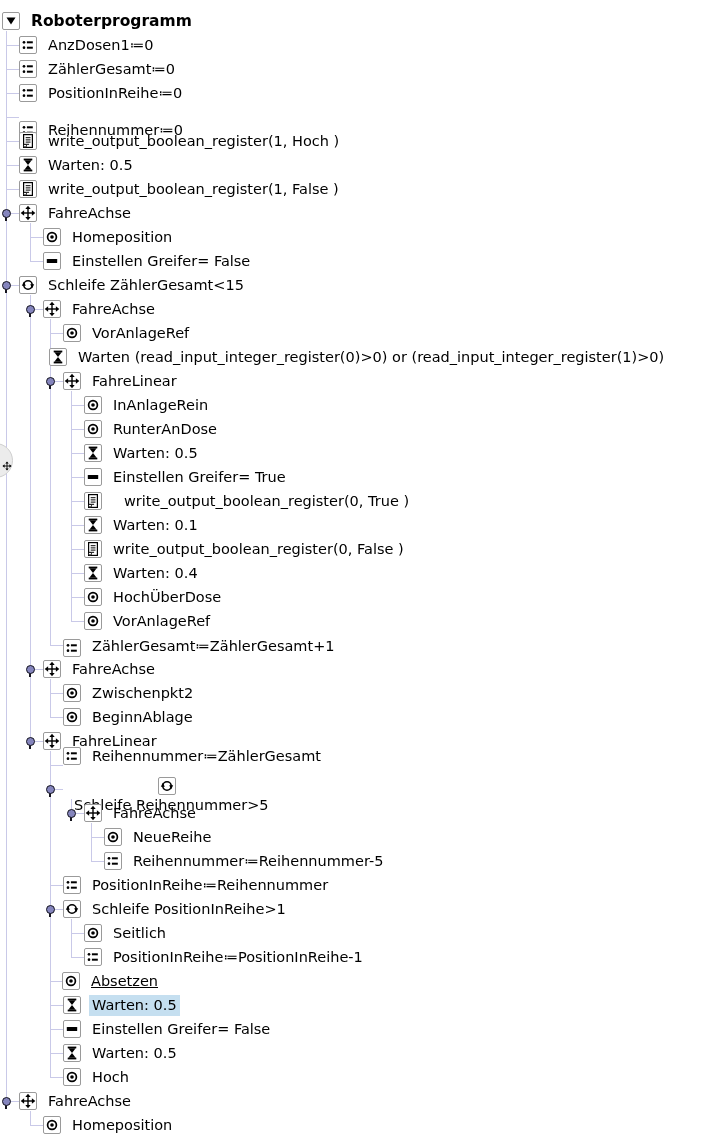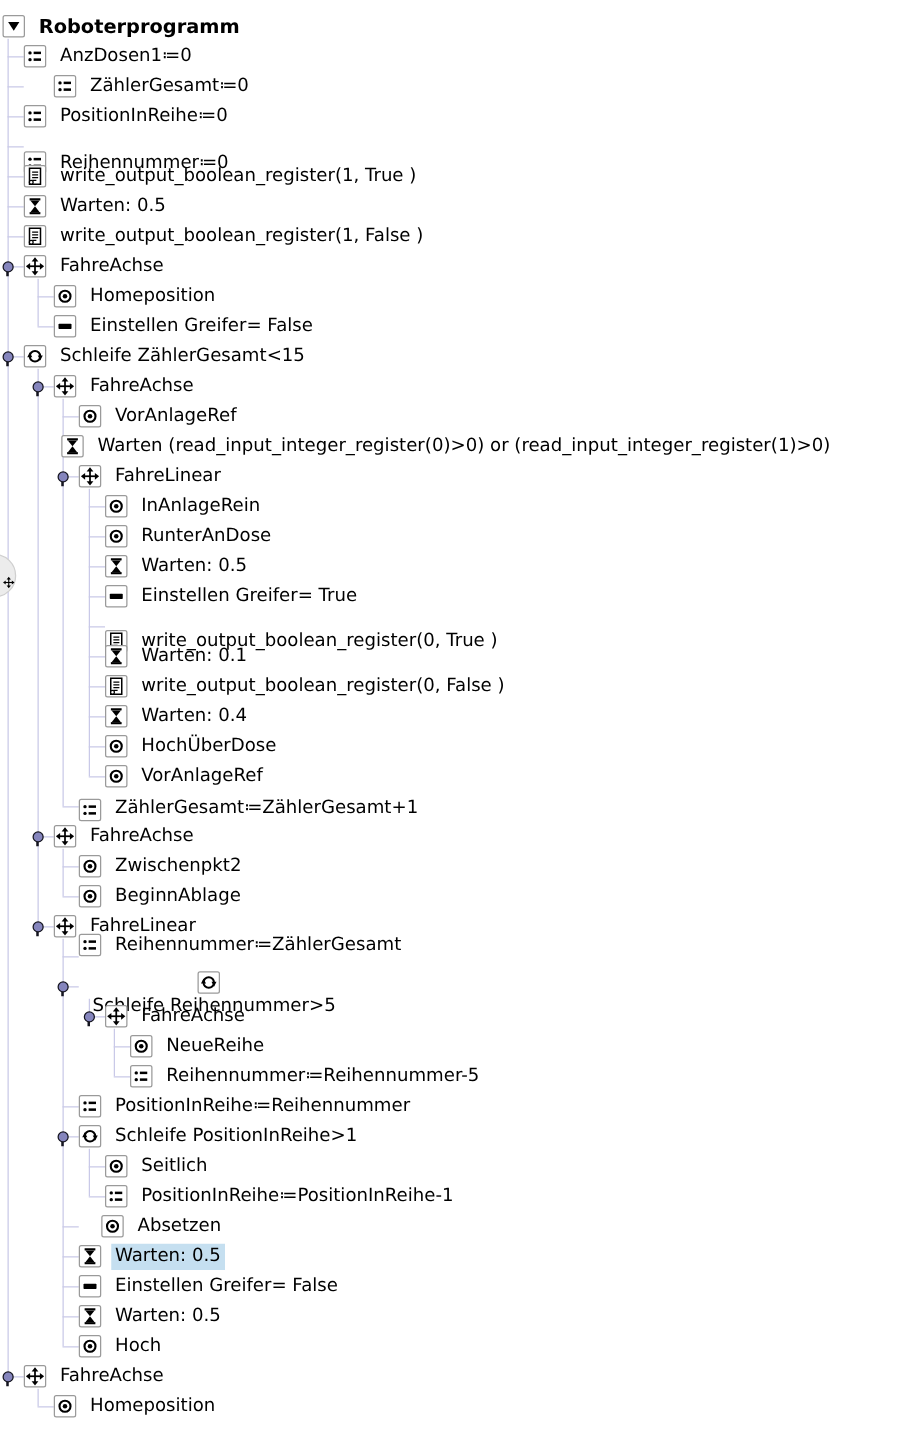--- a/index.html
+++ b/index.html
@@ -129,21 +129,21 @@
       <span class="nbox">
         <svg width="16" height="16" viewBox="0 0 16 16" fill="#000">
           <circle cx="4" cy="5.3" r="1.35"></circle>
           <circle cx="4" cy="10.7" r="1.35"></circle>
           <rect x="6.9" y="4.3" width="5.9" height="2"></rect>
           <rect x="6.9" y="9.7" width="5.9" height="2"></rect>
         </svg>
       </span>
       <span class="row-label">AnzDosen1≔0</span>
     </div>
-    <div class="row" style="left: 19px; top: 57px; margin-left: 24px;">
+    <div class="row" style="left: 19px; top: 57px;">
       <span class="nbox">
         <svg width="16" height="16" viewBox="0 0 16 16" fill="#000">
           <circle cx="4" cy="5.3" r="1.35"></circle>
           <circle cx="4" cy="10.7" r="1.35"></circle>
           <rect x="6.9" y="4.3" width="5.9" height="2"></rect>
           <rect x="6.9" y="9.7" width="5.9" height="2"></rect>
         </svg>
       </span>
       <span class="row-label">ZählerGesamt≔0</span>
     </div>
@@ -170,21 +170,21 @@
       <span class="row-label">Reihennummer≔0</span>
     </div>
     <div class="row" style="left: 19px; top: 129px;">
       <span class="nbox">
         <svg width="16" height="16" viewBox="0 0 16 16" fill="#000">
           <rect x="3.6" y="1.6" width="8.8" height="12.8" fill="#fff" stroke="#000" stroke-width="1.2"></rect>
           <path d="M5.7,4.7 h4.8 M5.7,6.9 h4.8 M5.7,9.1 h4.8 M5.7,11.3 h3.4" fill="none" stroke="#000" stroke-width="1"></path>
           <circle cx="5" cy="12.7" r="1.5" fill="#fff" stroke="#000" stroke-width="1"></circle>
         </svg>
       </span>
-      <span class="row-label">write_output_boolean_register(1, True )</span>
+      <span class="row-label">write_output_boolean_register(1, Hoch )</span>
     </div>
     <div class="row" style="left: 19px; top: 153px;">
       <span class="nbox">
         <svg width="16" height="16" viewBox="0 0 16 16" fill="#000">
           <rect x="3.7" y="1.6" width="8.6" height="1.7"></rect>
           <rect x="3.7" y="12.7" width="8.6" height="1.7"></rect>
           <polygon points="4.3,3.3 11.7,3.3 8,8"></polygon>
           <polygon points="8,8 11.7,12.7 4.3,12.7"></polygon>
         </svg>
       </span>
@@ -317,21 +317,21 @@
       <span class="row-label">Warten: 0.5</span>
     </div>
     <div class="row" style="left: 84px; top: 465px;">
       <span class="nbox">
         <svg width="16" height="16" viewBox="0 0 16 16" fill="#000">
           <rect x="2.8" y="5.9" width="10.4" height="4.2" rx="0.6"></rect>
         </svg>
       </span>
       <span class="row-label">Einstellen Greifer= True</span>
     </div>
-    <div class="row" style="left: 84px; top: 501px;">
+    <div class="row" style="left: 84px; top: 489px; gap: 11px;">
       <span class="nbox">
         <svg width="16" height="16" viewBox="0 0 16 16" fill="#000">
           <rect x="3.6" y="1.6" width="8.8" height="12.8" fill="#fff" stroke="#000" stroke-width="1.2"></rect>
           <path d="M5.7,4.7 h4.8 M5.7,6.9 h4.8 M5.7,9.1 h4.8 M5.7,11.3 h3.4" fill="none" stroke="#000" stroke-width="1"></path>
           <circle cx="5" cy="12.7" r="1.5" fill="#fff" stroke="#000" stroke-width="1"></circle>
         </svg>
       </span>
       <span class="row-label">write_output_boolean_register(0, True )</span>
     </div>
     <div class="row" style="left: 84px; top: 513px;">
@@ -529,21 +529,21 @@
       <span class="nbox">
         <svg width="16" height="16" viewBox="0 0 16 16" fill="#000">
           <circle cx="4" cy="5.3" r="1.35"></circle>
           <circle cx="4" cy="10.7" r="1.35"></circle>
           <rect x="6.9" y="4.3" width="5.9" height="2"></rect>
           <rect x="6.9" y="9.7" width="5.9" height="2"></rect>
         </svg>
       </span>
       <span class="row-label">PositionInReihe≔PositionInReihe-1</span>
     </div>
-    <div class="row" style="left: 81px; top: 969px;">
+    <div class="row" style="left: 62px; top: 969px; text-decoration: underline;">
       <span class="nbox">
         <svg width="16" height="16" viewBox="0 0 16 16" fill="#000">
           <circle cx="8" cy="8" r="4.4" fill="none" stroke="#000" stroke-width="1.7"></circle>
           <circle cx="8" cy="8" r="1.8"></circle>
         </svg>
       </span>
       <span class="row-label">Absetzen</span>
     </div>
     <div class="row" style="left: 63px; top: 993px;">
       <span class="nbox">

